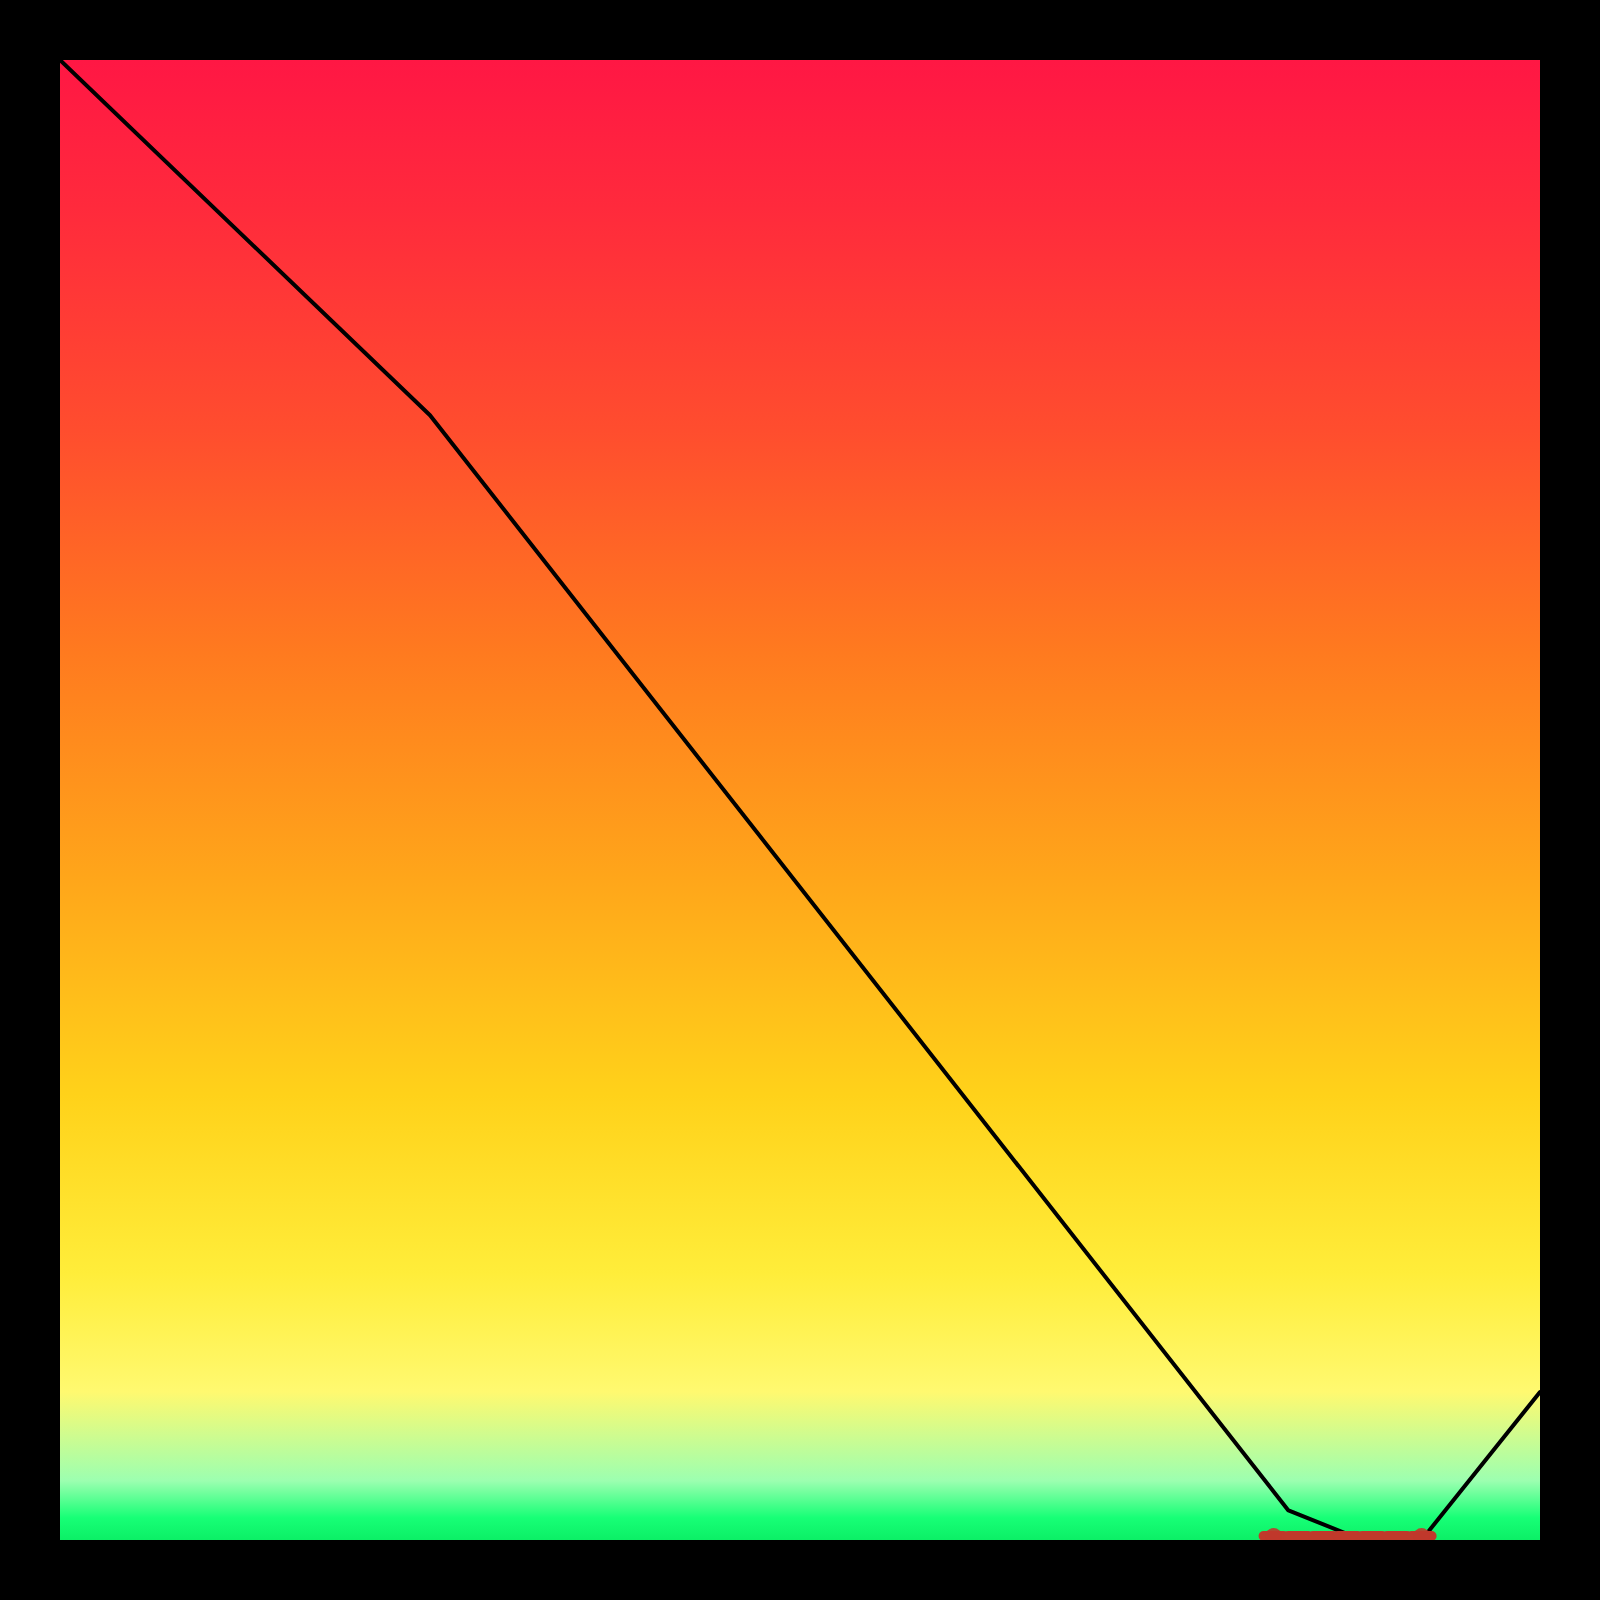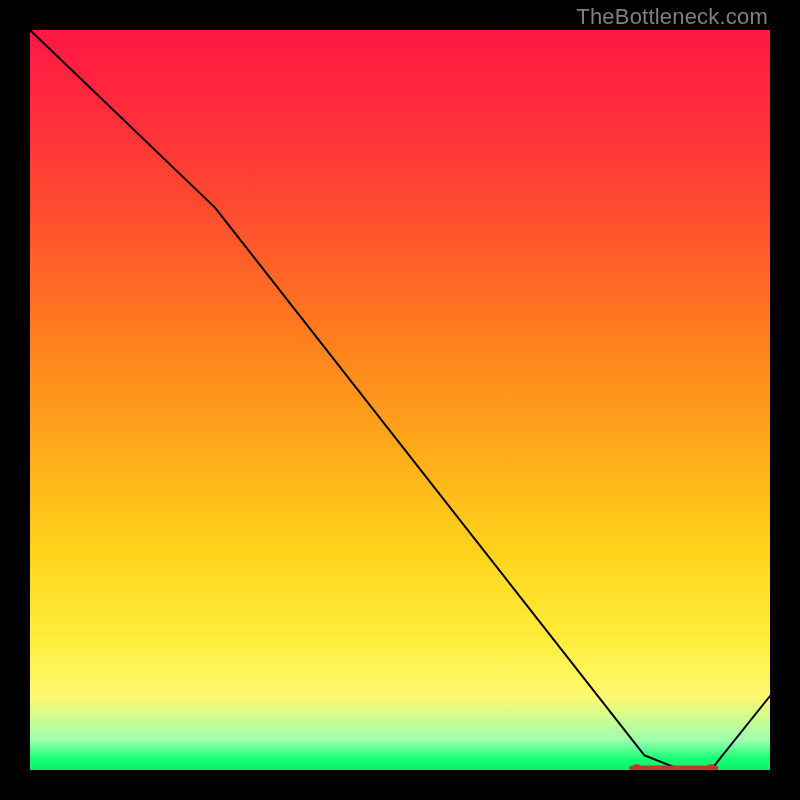--- a/index.html
+++ b/index.html
@@ -70,21 +70,20 @@
   .marker-dash {
     stroke: #c0392b;
     stroke-width: 5;
     stroke-linecap: round;
   }
 </style>
 </head>
 <body>
 
 <div class="frame">
-  <div class="watermark">TheBottleneck.com</div>
 
   <div class="plot">
     <svg class="line-layer" viewBox="0 0 740 740">
 
       <path id="curve-path" class="curve" d="M0.0 0.0 L185.0 177.6 L614.2 725.2 L651.2 740.0 L680.8 740.0 L740.0 666.0"></path>
 
       <g id="marker-group">
           <line x1="601.8" x2="611.8" y1="738.0" y2="738.0" class="marker-dash"></line>
           <line x1="614.1" x2="624.1" y1="738.0" y2="738.0" class="marker-dash"></line>
           <line x1="626.5" x2="636.5" y1="738.0" y2="738.0" class="marker-dash"></line>

